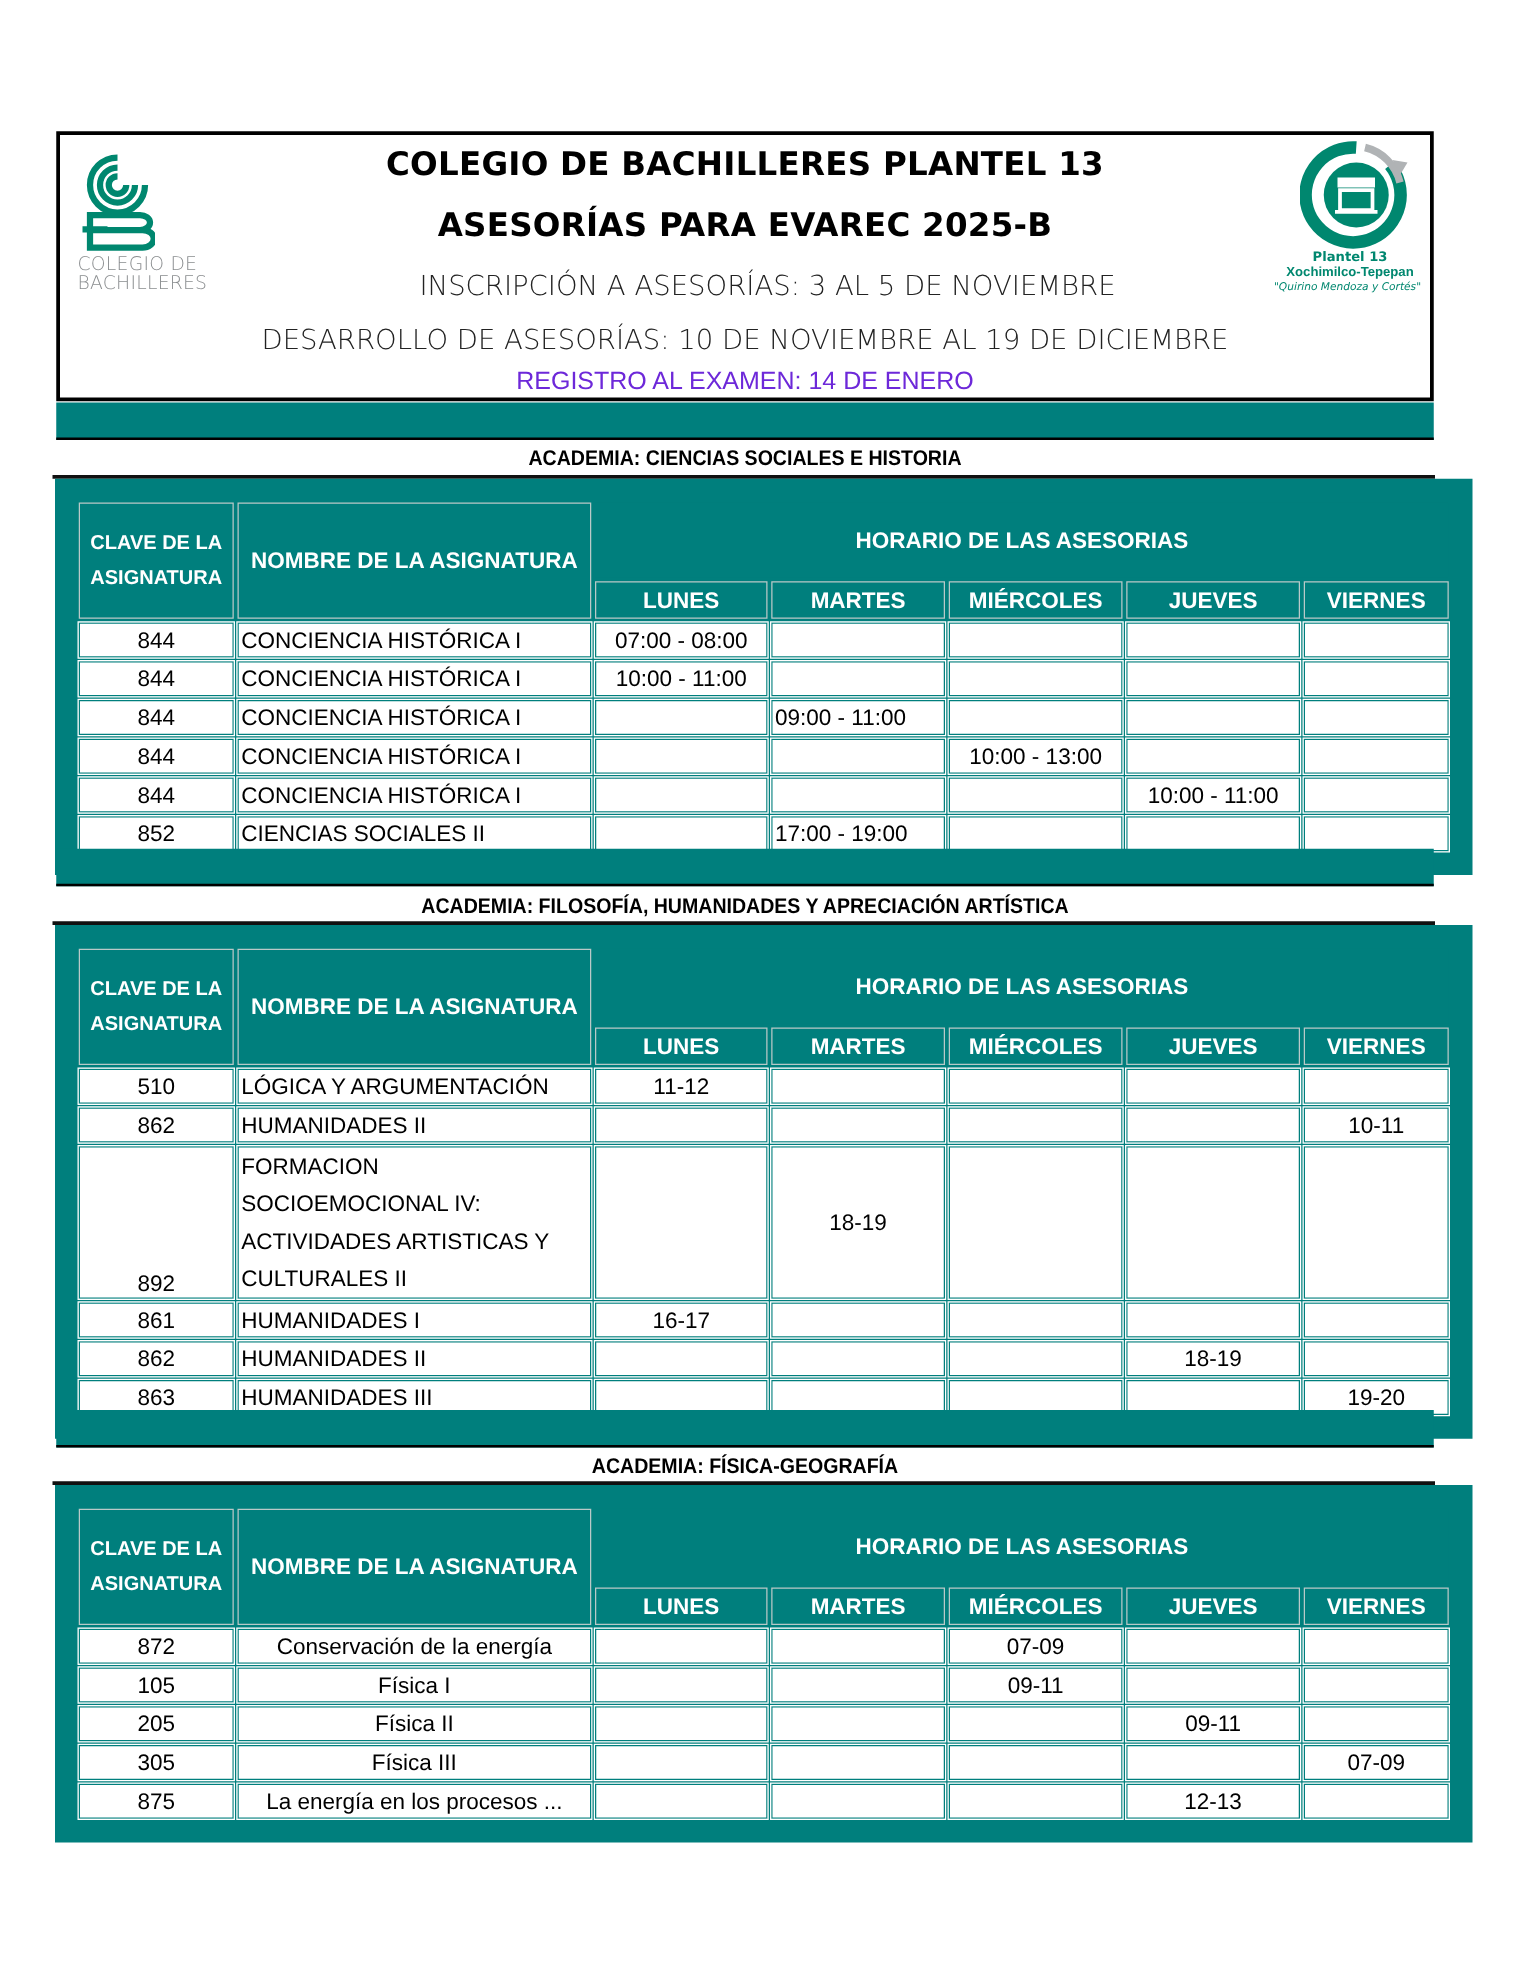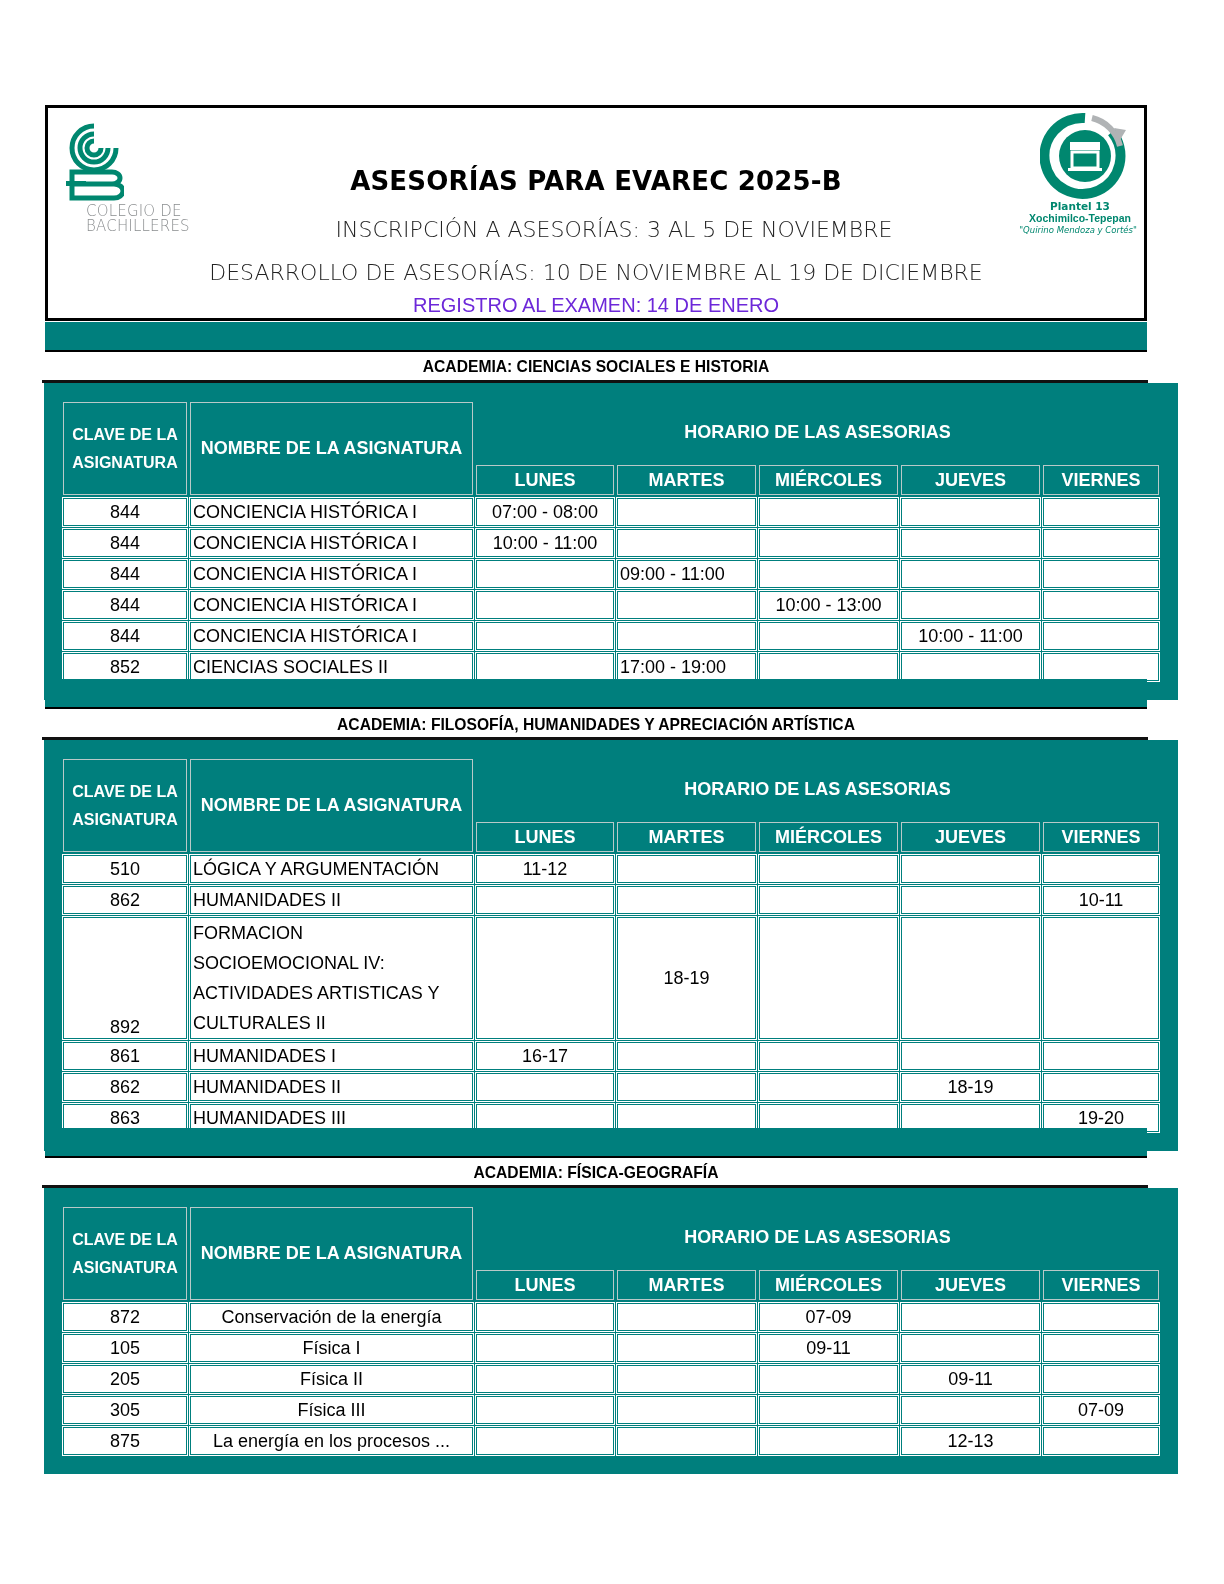--- a/index.html
+++ b/index.html
@@ -4,21 +4,21 @@
 <style>
   * { box-sizing: border-box; }
   html, body { margin: 0; padding: 0; background: #ffffff; }
   body { width: 1224px; height: 1584px; position: relative; font-family: "Liberation Sans", sans-serif; color: #000; overflow: hidden; }
 
   .header-box {
     position: absolute; left: 45px; top: 105px; width: 1102px; height: 216px;
     border: 3px solid #000; background: #fff;
   }
   .logo-left { position: absolute; left: 14px; top: 8px; width: 140px; height: 115px; }
-  .logo-left .cb-text { position: absolute; left: 0; top: 88px; font-family: "DejaVu Sans", sans-serif; font-size: 15px; line-height: 15px; color: #8a8d8f; letter-spacing: 0.2px; font-weight: 300; margin-left: 24px; }
+  .logo-left .cb-text { position: absolute; left: 0; top: 88px; font-family: "DejaVu Sans", sans-serif; font-size: 15px; line-height: 15px; color: #8a8d8f; letter-spacing: 0.2px; font-weight: 300; }
   .logo-right { position: absolute; right: 2px; top: 4px; width: 120px; height: 128px; text-align: center; }
   .logo-right .p13 { position: absolute; left: 0; right: 4px; top: 88px; font-family: "DejaVu Sans", sans-serif; font-weight: bold; color: #00876f; font-size: 10.5px; line-height: 12px; }
   .logo-right .xt { position: absolute; left: -12px; right: -8px; top: 100px; font-family: Liberation Sans, sans-serif; font-weight: bold; color: #00876f; font-size: 10.5px; line-height: 12px; }
   .logo-right .qm { position: absolute; left: -14px; right: -6px; top: 113px; font-family: "DejaVu Sans", sans-serif; color: #00876f; font-size: 8.5px; line-height: 10px; font-style: italic; }
 
   .title1, .title2 { position: absolute; left: 0; right: 0; text-align: center; font-family: "DejaVu Sans", sans-serif; font-weight: bold; font-size: 26px; letter-spacing: 0.2px; }
   .title1 { top: 9px; }
   .title2 { top: 58px; }
   .sub1, .sub2 { position: absolute; left: 0; right: 0; text-align: center; font-family: "DejaVu Sans", sans-serif; font-weight: 300; font-size: 22px; color: #222; }
   .sub1 { top: 109px; left: 0; right: 0; padding-left: 36px; }
@@ -67,20 +67,21 @@
       </g>
       <path d="M8 54 h40 a8 6 0 0 1 0 12 h-40 z M8 66 h42 a9 7 0 0 1 0 14 h-42 z" fill="none" stroke="#00876f" stroke-width="5"></path>
       <rect x="2" y="63" width="20" height="5" fill="#00876f"></rect>
     </svg>
     <div class="cb-text">
       <div>COLEGIO DE</div>
       <div>BACHILLERES</div>
     </div>
   </div>
 
+  <div class="title1">COLEGIO DE BACHILLERES PLANTEL 13</div>
   <div class="title2">ASESORÍAS PARA EVAREC 2025-B</div>
   <div class="sub1">INSCRIPCIÓN A ASESORÍAS: 3 AL 5 DE NOVIEMBRE</div>
   <div class="sub2">DESARROLLO DE ASESORÍAS: 10 DE NOVIEMBRE AL 19 DE DICIEMBRE</div>
   <div class="sub3">REGISTRO AL EXAMEN: 14 DE ENERO</div>
 
   <div class="logo-right">
     <svg width="90" height="88" viewBox="0 0 90 88" style="position:absolute;left:18px;top:0;">
       <path d="M72 20 A38 38 0 1 1 45 6" fill="none" stroke="#00876f" stroke-width="10"></path>
       <path d="M52 6 A38 38 0 0 1 80 34" fill="none" stroke="#b0b3b5" stroke-width="6"></path>
       <polygon points="74,16 86,18 80,28" fill="#b0b3b5"></polygon>

